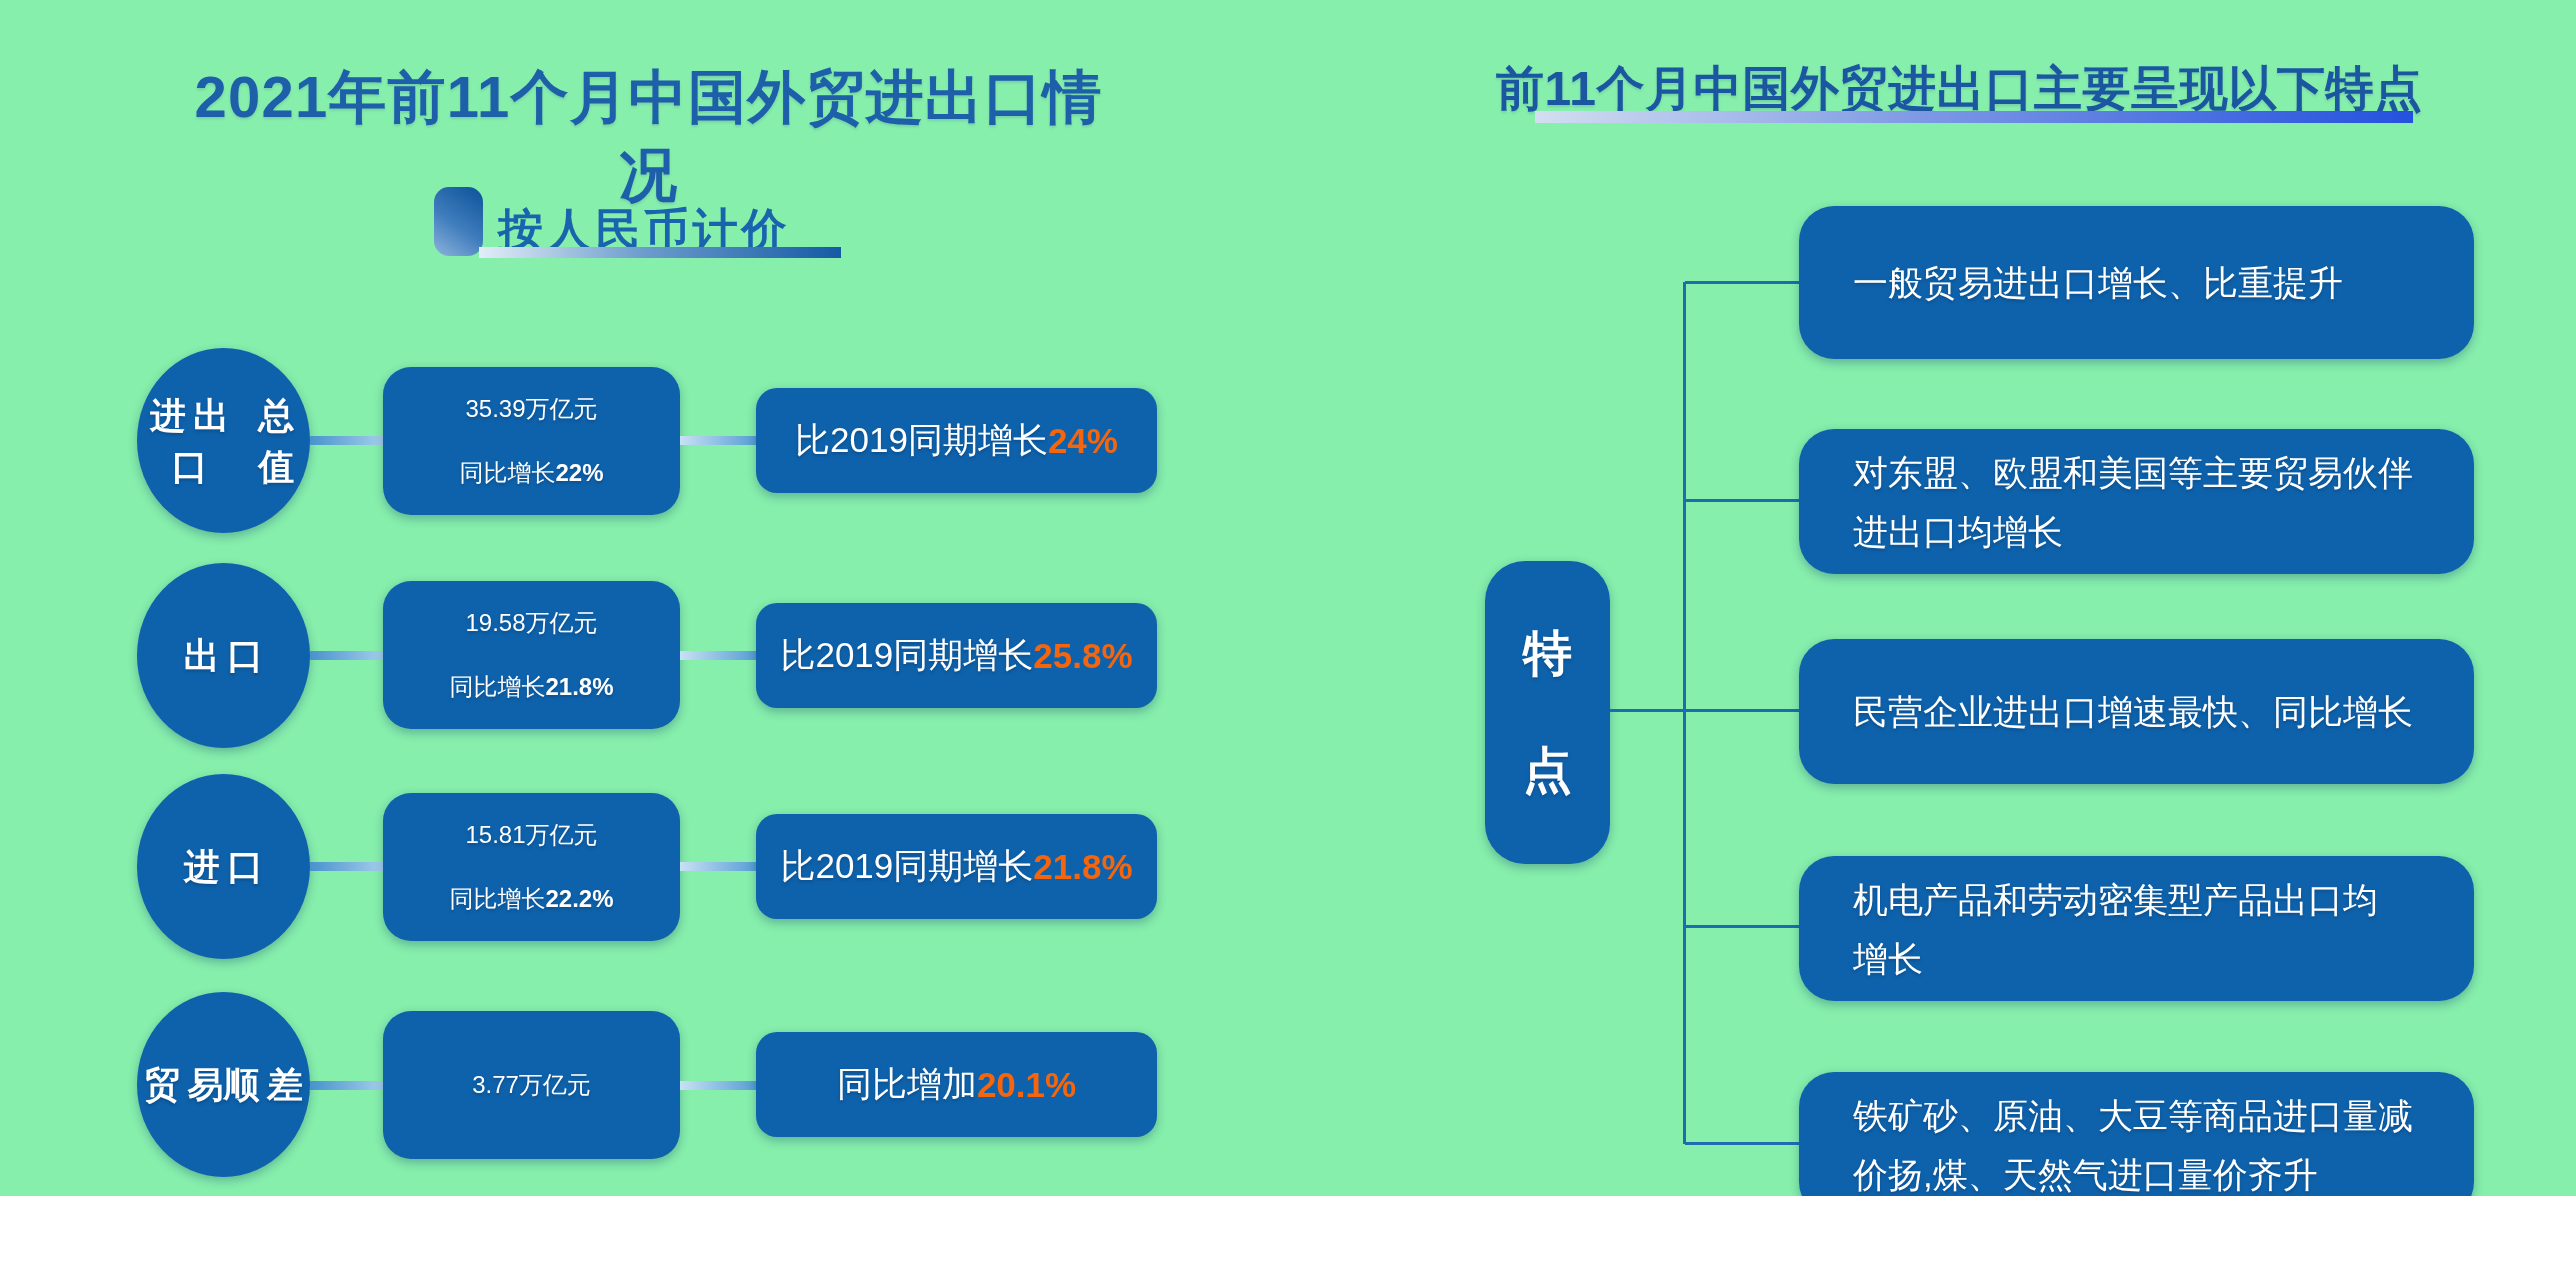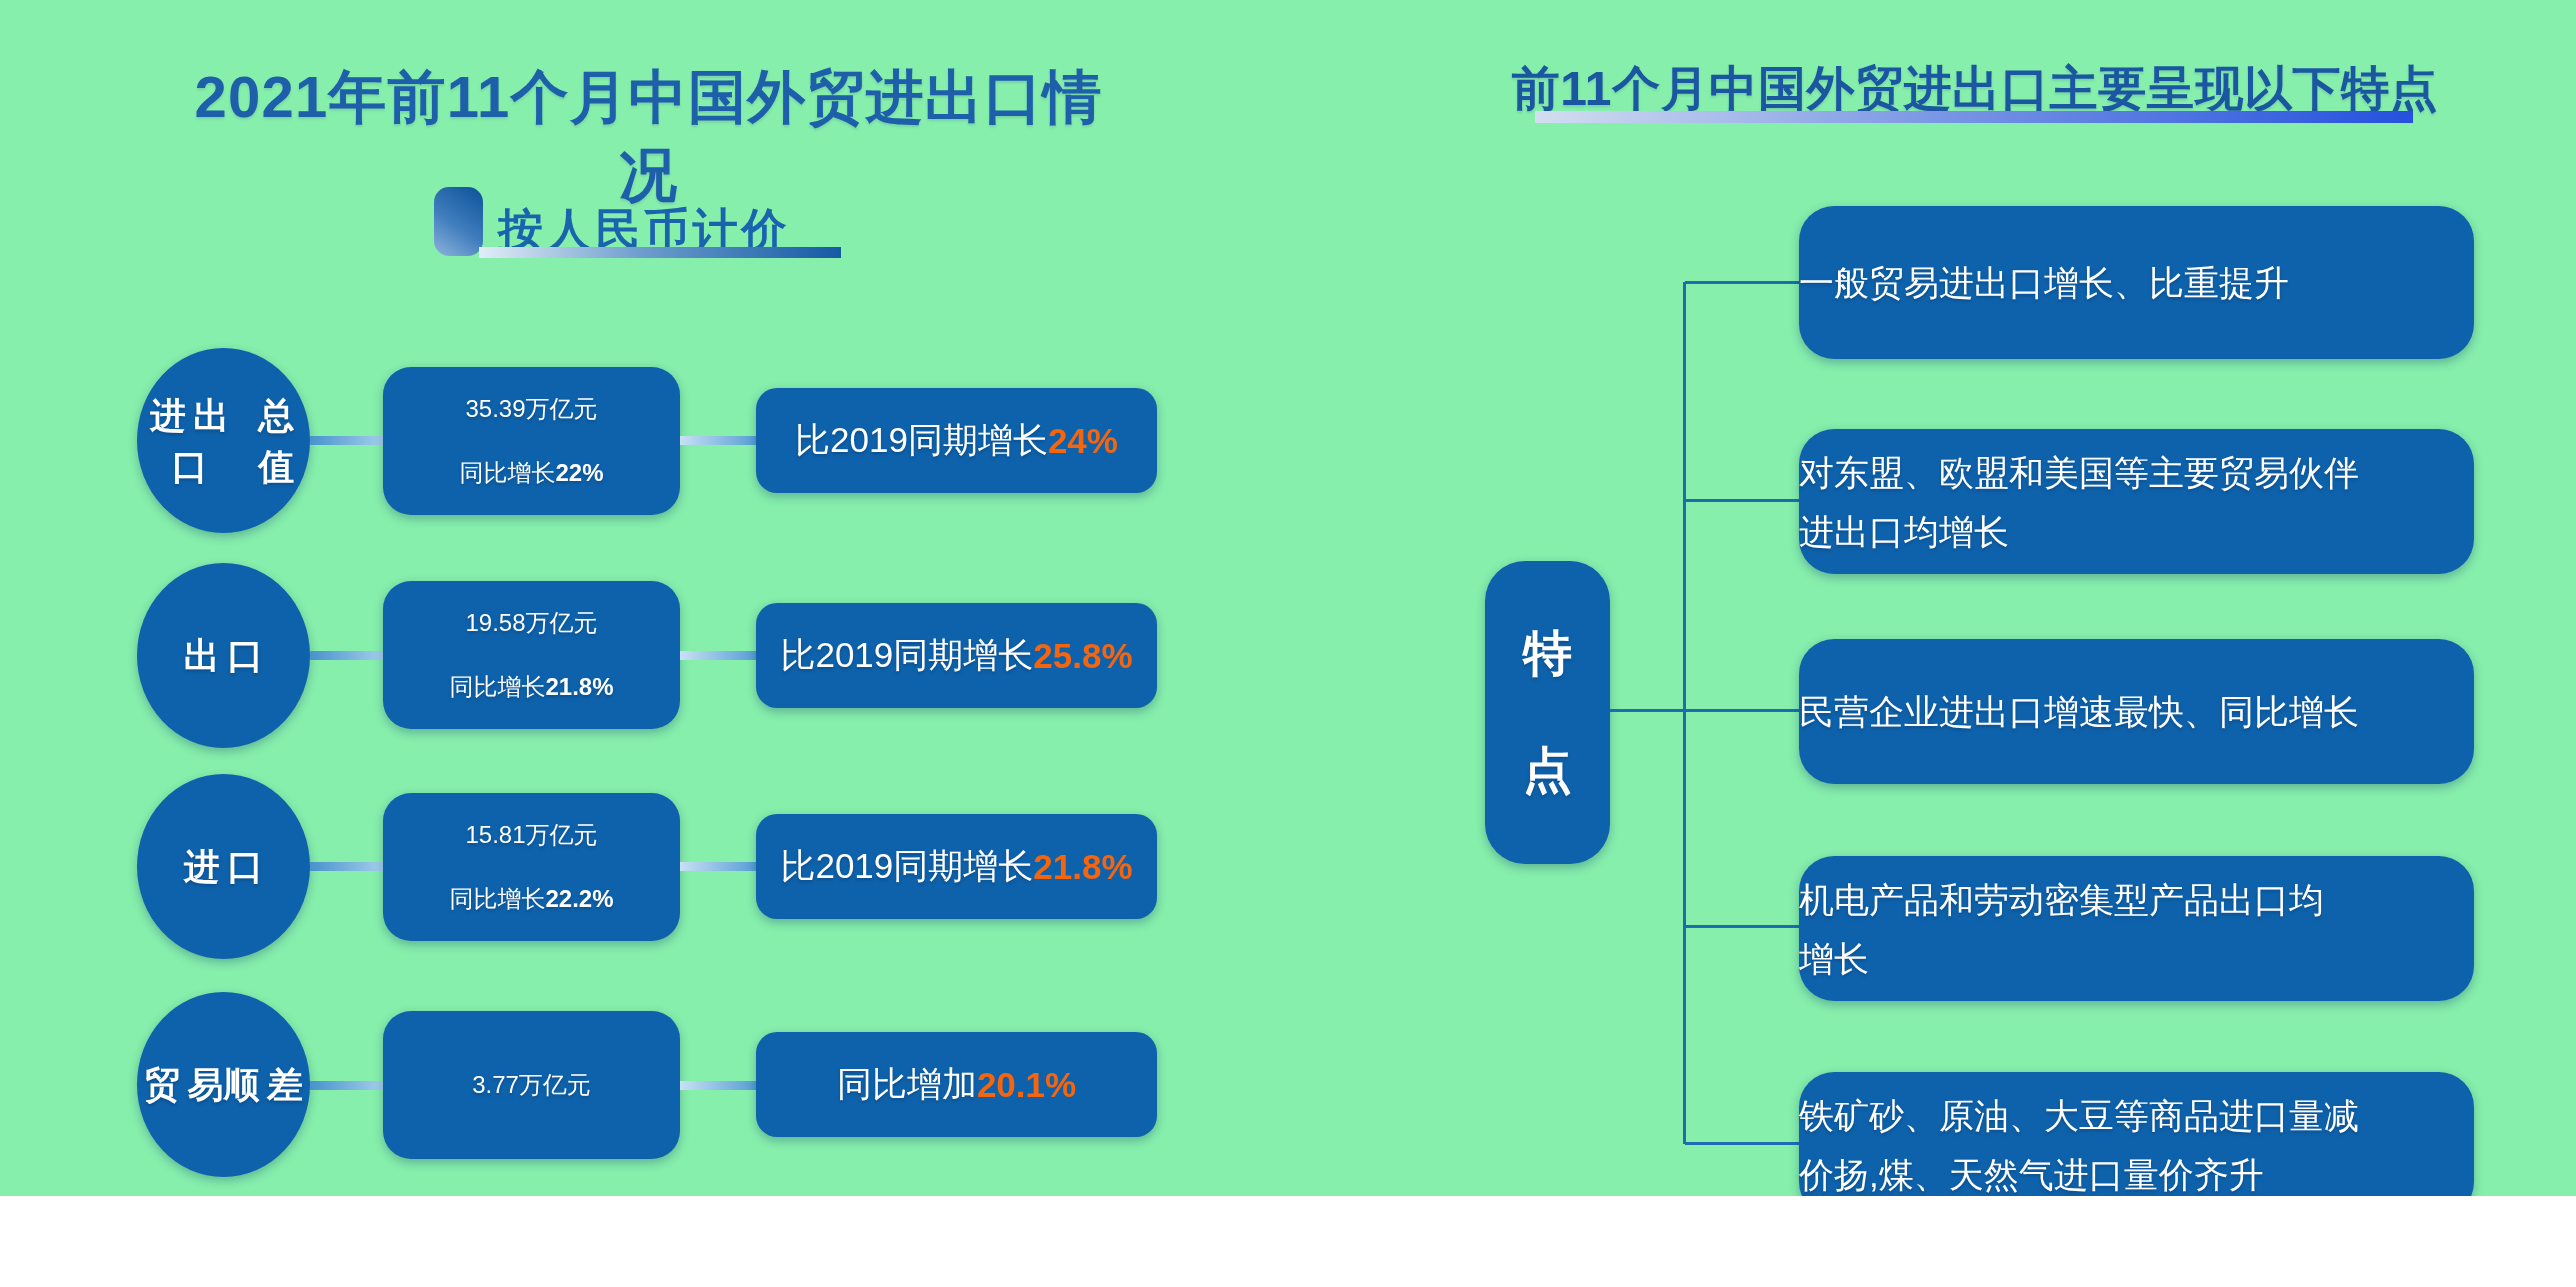--- a/index.html
+++ b/index.html
@@ -15,21 +15,21 @@
   
   .page-title-left{
     left:185px;top:59px;width:927px;
     text-align:center;
     font-size:58px;font-weight:bold;color:#1D5FA9;
     letter-spacing:1.2px;
     text-shadow:0 1.9px 2.5px rgba(40,80,140,.18);
   }
   .page-title-right{
     left:1496px;top:57px;width:958px;
-    text-align:center;
+    text-align:left;
     font-size:48px;font-weight:bold;color:#1A57A0;
     letter-spacing:0.6px;
     text-shadow:0 1.9px 2.5px rgba(40,80,140,.18);
   }
   .title-underline-right{
     left:1535px;top:111px;width:878px;height:12.4px;
     background:linear-gradient(90deg,#D3DEF0 0%,#7C97E4 45%,#2451DE 100%);
   }
 
   
@@ -96,21 +96,21 @@
   }
   .feature-node span{
     font-size:49px;font-weight:bold;
     text-shadow:0 1.9px 3.1px rgba(8,40,80,.35);
   }
   .spine{left:1683px;top:282px;width:2.5px;height:862px;background:#1E6CB0;}
   .stub{height:2.5px;background:#1E6CB0;}
   .fbox{
     left:1799px;width:675px;border-radius:35px;
     display:flex;flex-direction:column;justify-content:center;
-    padding-right:25px;box-sizing:border-box;
+    padding-left:54px;padding-right:25px;box-sizing:border-box;
   }
   .fbox span{
     font-size:35px;line-height:59px;font-weight:500;
     text-shadow:0 1.9px 3.1px rgba(8,40,80,.35);
     white-space:nowrap;
   }
 </style>
 </head>
 <body>
 

